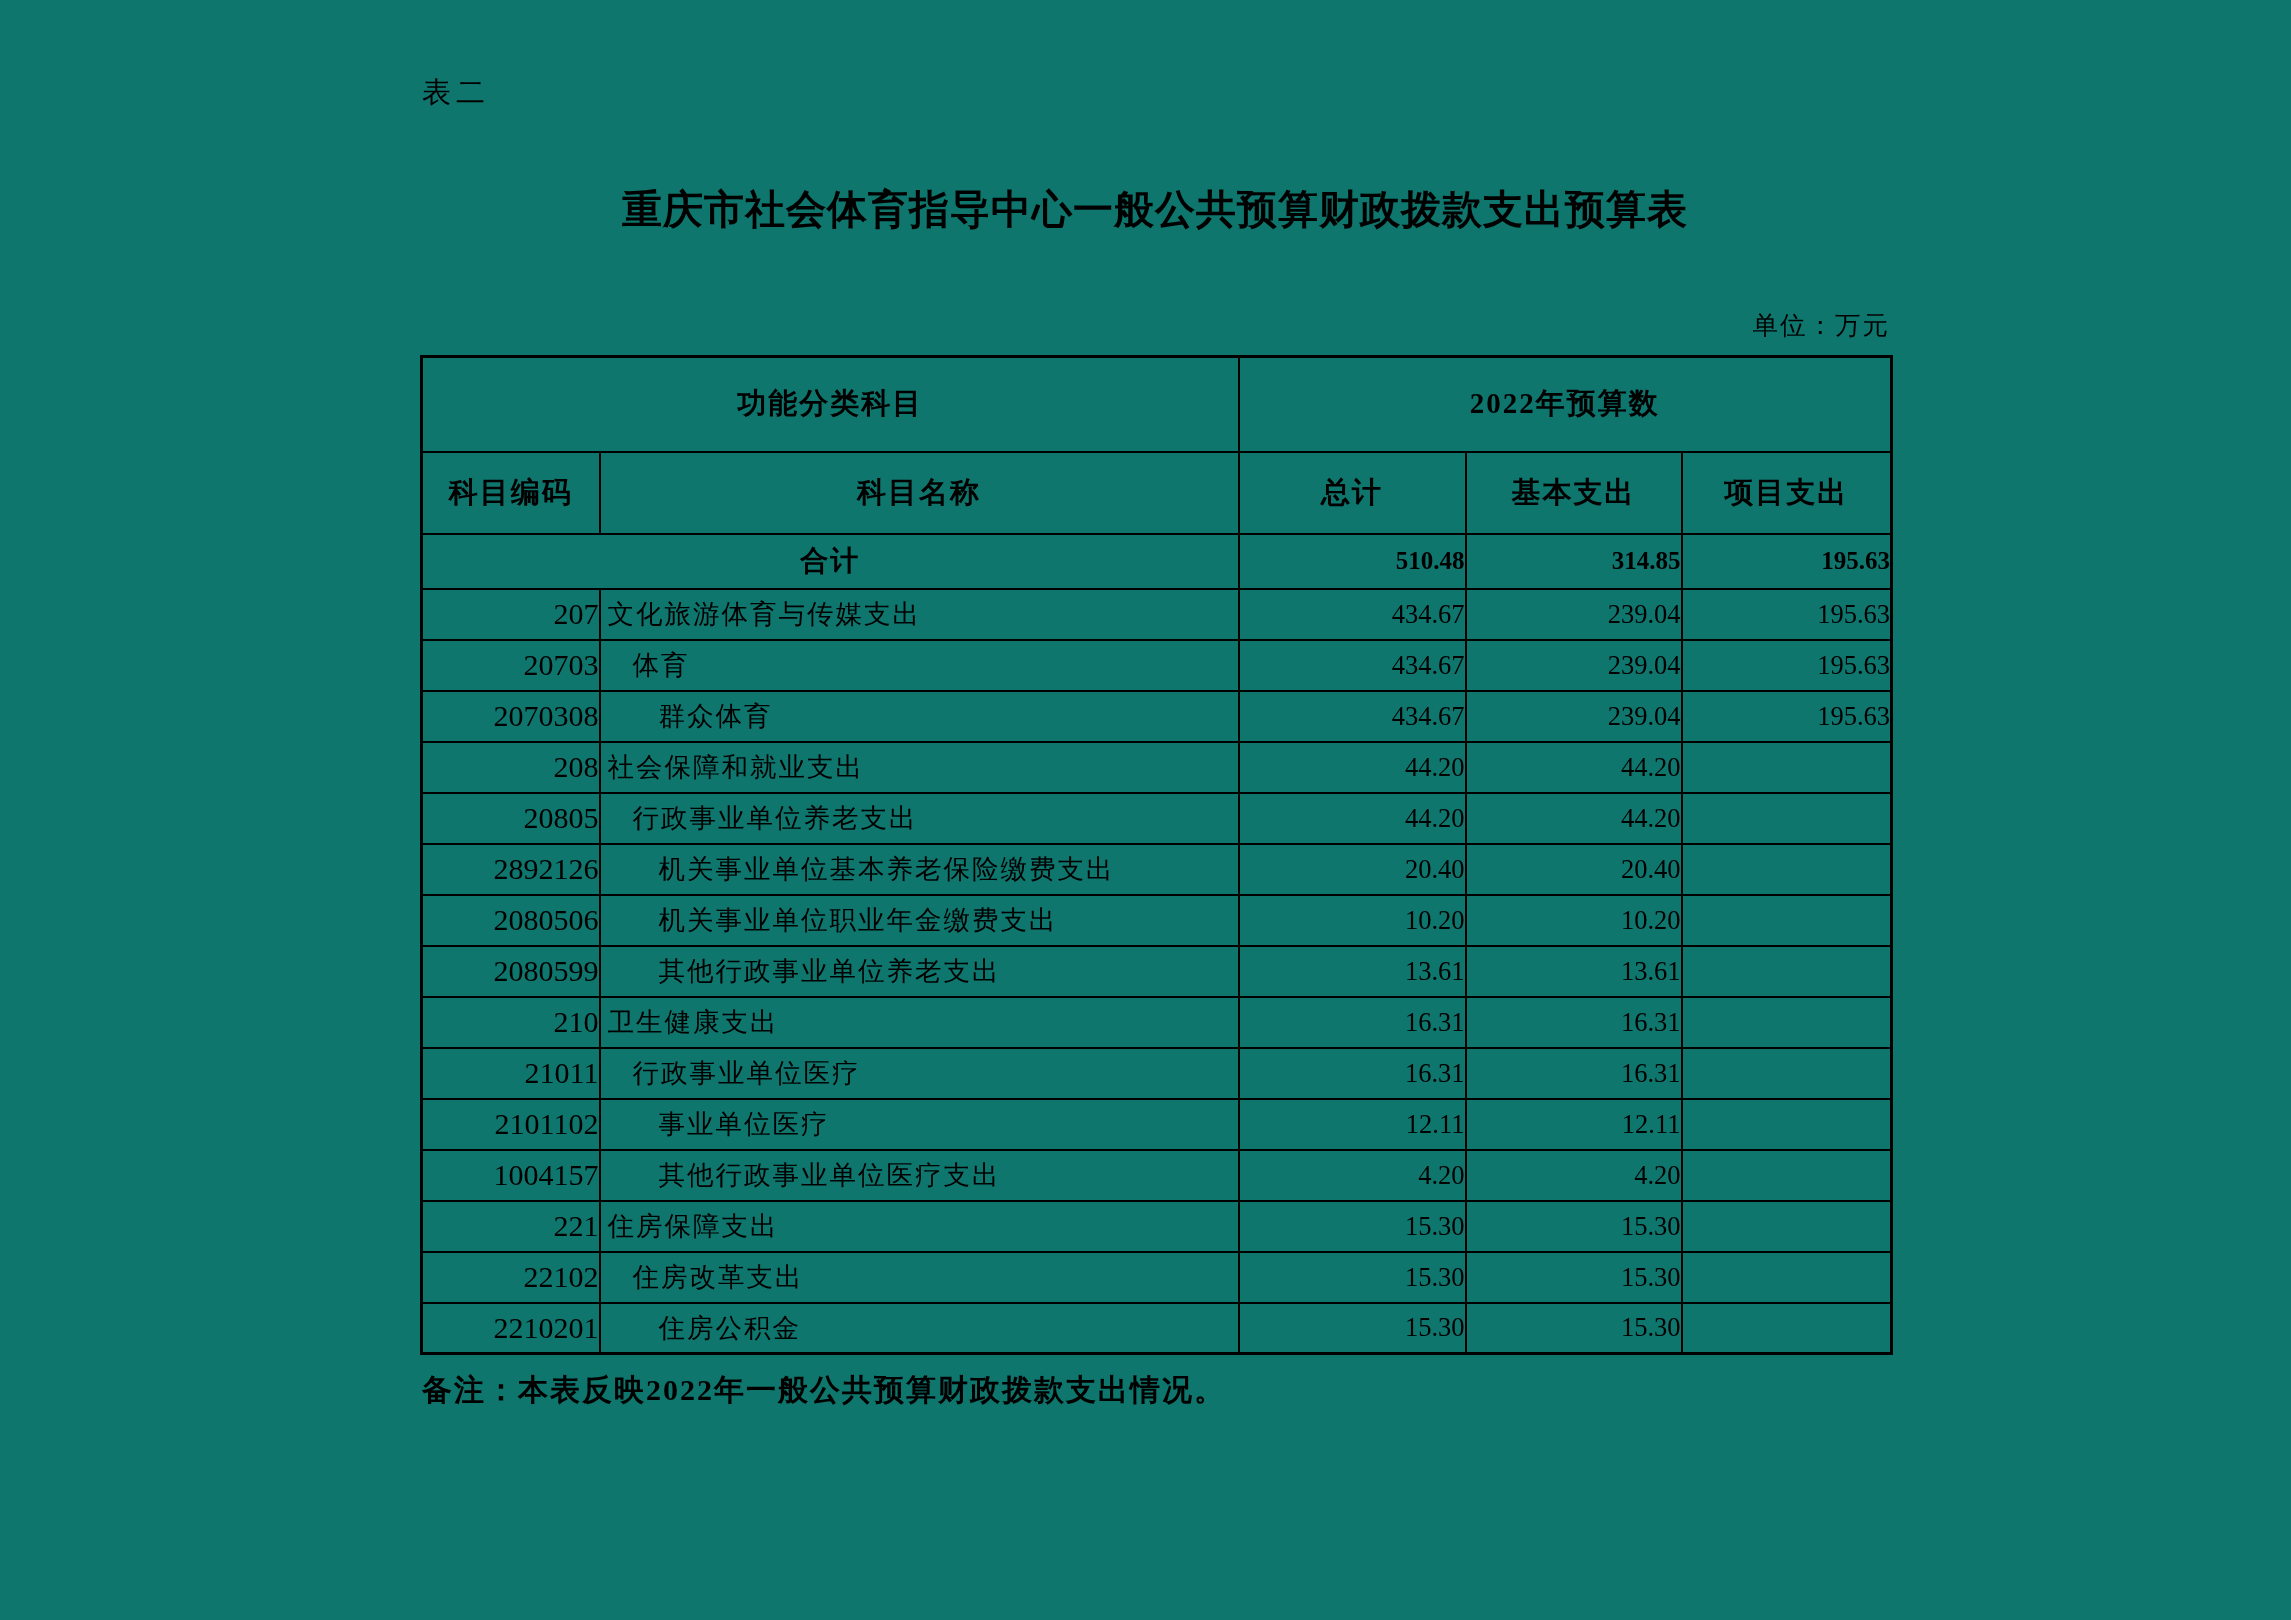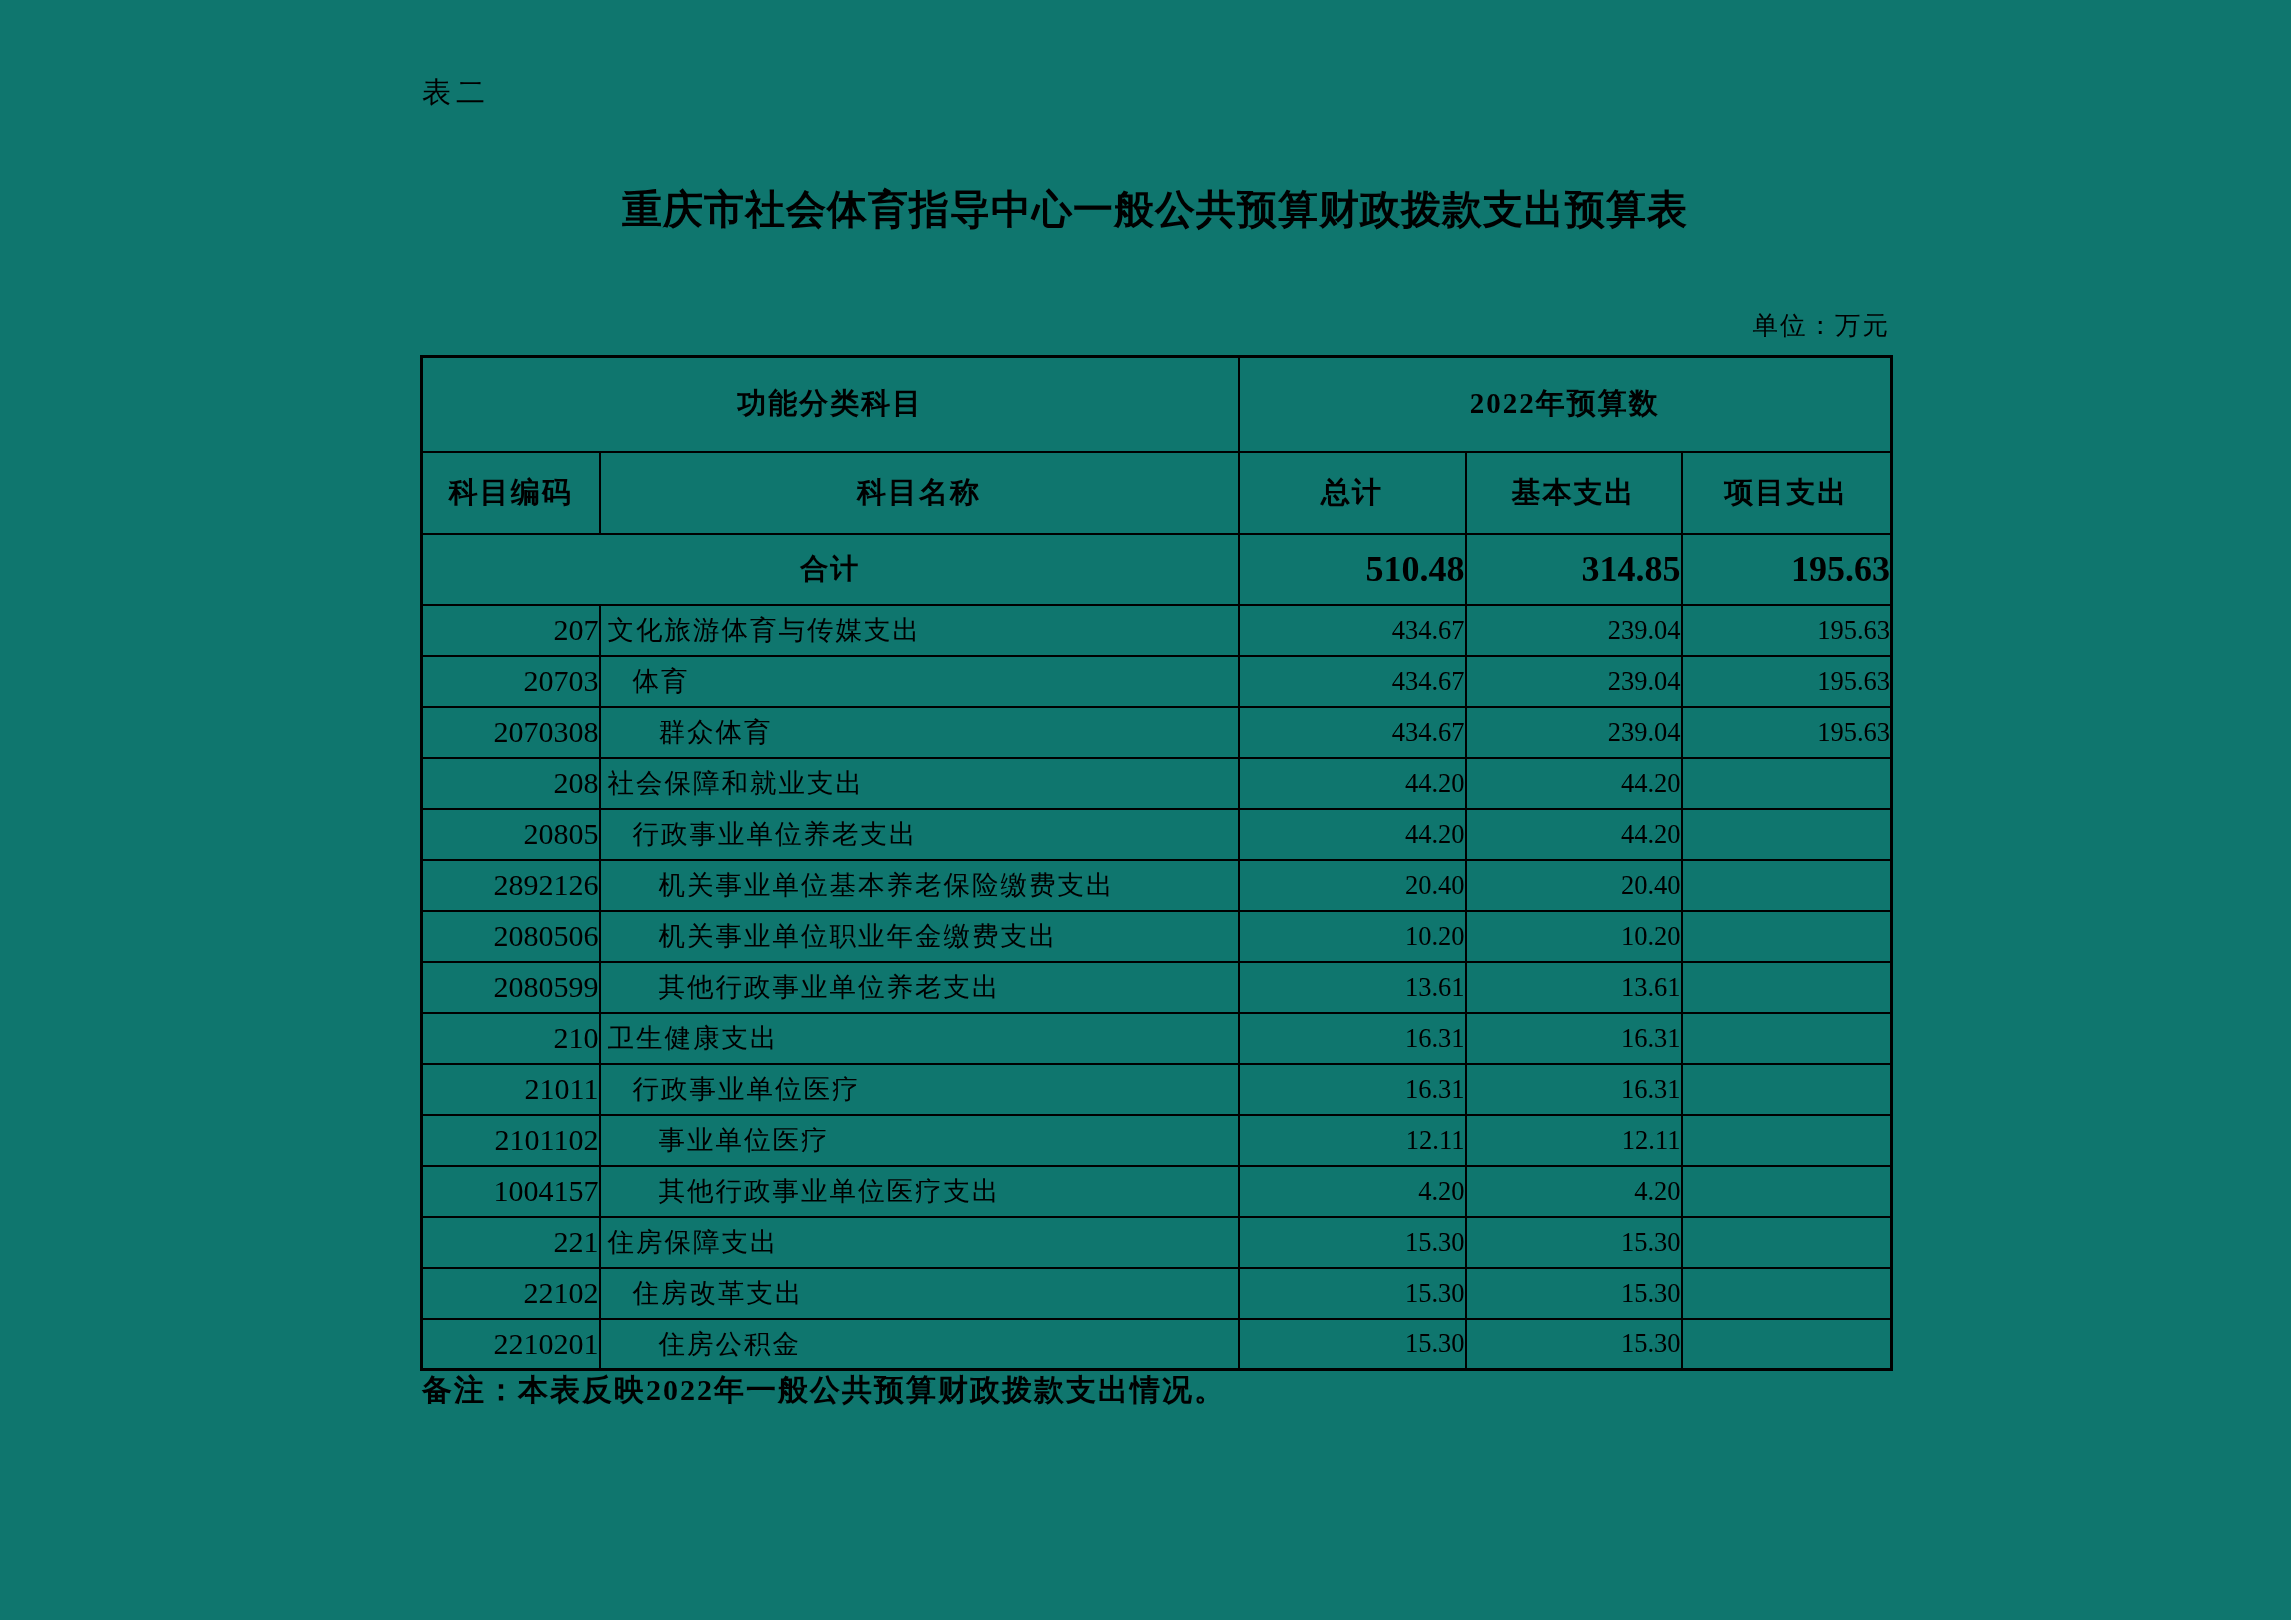--- a/index.html
+++ b/index.html
@@ -28,37 +28,37 @@
   table.budget th,table.budget td{
     border:2px solid #000;border-top-width:2.9px;border-bottom-width:2.9px;
     padding:0;overflow:hidden;white-space:nowrap;
   }
   thead th{
     font-family:Liberation Serif, serif;font-weight:bold;
     font-size:29px;text-align:center;letter-spacing:2px;
   }
   tr.group-header-row{height:95px;}
   tr.col-header-row{height:82px;}
-  tr.total-row{height:71px;}
+  tr.total-row{height:55px;}
   tr.total-row td{font-weight:bold;}
   tr.total-row td.total-label{
     text-align:center;font-family:"Liberation Sans",sans-serif;
     font-size:28px;letter-spacing:2px;
   }
   tr.data-row{height:51px;}
   td.code{font-size:30px;text-align:right;}
   td.code.lvl1{padding-left:3.9px;}
   td.code.lvl2{padding-left:29px;}
   td.code.lvl3{padding-left:56px;}
   td.name{font-size:26.5px;text-align:left;letter-spacing:2px;}
   td.name.lvl1{padding-left:6.9px;}
   td.name.lvl2{padding-left:32px;}
   td.name.lvl3{padding-left:58px;}
   td.num{font-size:26.5px;text-align:right;padding-right:7.8px;}
-  tr.total-row td.num{font-size:36px;}
+  tr.total-row td.num{font-size:25px;}
   .footnote{
     position:absolute;left:422px;top:1370px;
     font-size:30px;font-weight:bold;letter-spacing:2px;
   }
 </style>
 </head>
 <body>
 
 <div class="page">
 

